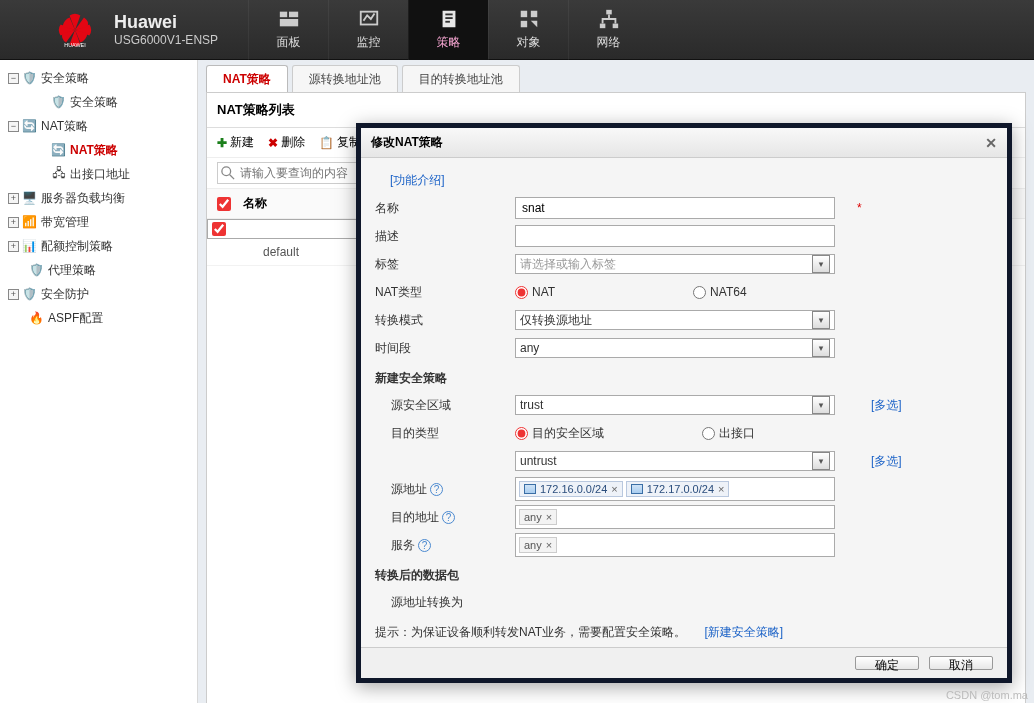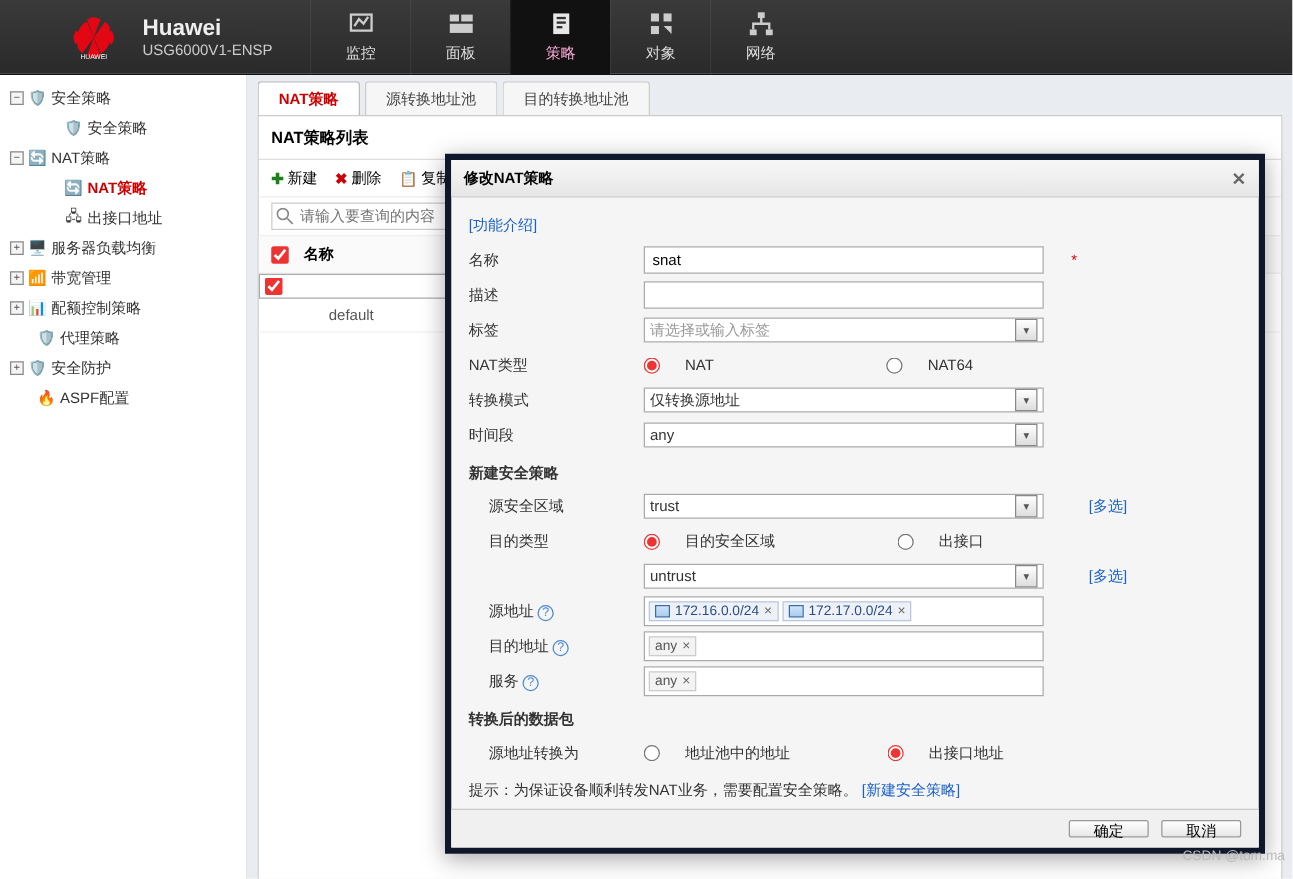--- a/index.html
+++ b/index.html
@@ -56,31 +56,31 @@
 .dialog-ft { border-top:1px solid #ccc; padding:8px 14px; display:flex; justify-content:flex-end; gap:10px; background:#f0f0f0;}
 .btn { min-width:64px; height:14px; border:1px solid #999; background:linear-gradient(#fff,#e7e7e7); font-size:12px; cursor:pointer; border-radius:2px;}
 .form-row{display:flex; align-items:center; min-height:28px;}
 .form-label{width:140px; color:#333;}
 .form-label.sub{padding-left:16px;}
 .form-ctrl{flex:1; display:flex; align-items:center; gap:18px;}
 .txt-in{width:320px;height:22px;border:1px solid #aaa;padding:0 6px;font-size:12px;}
 .sel{width:320px;height:20px;border:1px solid #aaa;background:#fff;font-size:12px;padding:0 4px;position:relative;display:flex;align-items:center;justify-content:space-between;}
 .sel-arrow{border:1px solid #888;width:18px;height:18px;display:flex;align-items:center;justify-content:center;font-size:9px;color:#555;background:linear-gradient(#fff,#ddd);}
 .req{color:#d00;margin-left:4px;}
-.link{color:#1b62c7;cursor:pointer;}
+.link{color:#1b62c7;cursor:pointer;margin-left:15px;}
 .section-title{font-weight:bold;margin:8px 0 4px 0;}
-.radio{display:flex;align-items:center;gap:20px;}
+.radio{display:flex;align-items:center;gap:4px;}
 .radio input{accent-color:#e33;}
 .tag-box{width:320px;min-height:24px;border:1px solid #aaa;background:#fff;padding:2px 3px;display:flex;flex-wrap:wrap;gap:3px;align-items:center;}
 .tag{background:#eef2f8;border:1px solid #b9c8de;padding:1px 4px;font-size:11px;display:flex;align-items:center;gap:4px;color:#2a4d7c;}
 .tag .x{color:#666;cursor:pointer;}
 .help-ic{display:inline-block;width:13px;height:13px;border:1px solid #4b89d0;border-radius:50%;color:#4b89d0;font-size:10px;line-height:11px;text-align:center;margin-left:3px;}
 .hint{margin-top:8px;}
 .more-link{margin-left:18px;}
-.watermark{position:absolute;right:6px;bottom:12px;font-size:11px;color:#bbb;}
+.watermark{position:absolute;right:6px;bottom:2px;font-size:11px;color:#bbb;}
 .comp-ic{width:12px;height:10px;border:1px solid #3a6ea5;background:linear-gradient(#cfe3f7,#a9cdef);}
 </style>
 </head>
 <body>
 
 <div class="topbar">
   <div class="logo-box">
     <svg viewBox="0 0 40 40" width="36" height="36">
         <g fill="#e30613">
           <path d="M20 20 L14 4 Q20 0 26 4 Z"></path>
@@ -94,33 +94,33 @@
         </g>
         <text x="20" y="39" font-size="6" fill="#fff" text-anchor="middle">HUAWEI</text>
       </svg>
   </div>
   <div class="brand">
     <div class="brand-name">Huawei</div>
     <div class="brand-model">USG6000V1-ENSP</div>
   </div>
   <div class="nav">
     <div class="nav-item">
-        <span class="nav-ic"><svg viewBox="0 0 24 24" fill="none" stroke="#ddd" stroke-width="2">
-            <rect x="3" y="4" width="18" height="14"></rect>
-            <polyline points="6,14 10,8 14,12 18,6"></polyline>
-          </svg></span>
-        <span>监控</span>
-      </div>
-    <div class="nav-item">
         <span class="nav-ic"><svg viewBox="0 0 24 24" fill="#ddd">
             <rect x="2" y="4" width="8" height="6"></rect>
             <rect x="12" y="4" width="10" height="6"></rect>
             <rect x="2" y="12" width="20" height="8"></rect>
           </svg></span>
         <span>面板</span>
+      </div>
+    <div class="nav-item">
+        <span class="nav-ic"><svg viewBox="0 0 24 24" fill="none" stroke="#ddd" stroke-width="2">
+            <rect x="3" y="4" width="18" height="14"></rect>
+            <polyline points="6,14 10,8 14,12 18,6"></polyline>
+          </svg></span>
+        <span>监控</span>
       </div>
     <div class="nav-item active">
         <span class="nav-ic"><svg viewBox="0 0 24 24" fill="#fff">
             <rect x="5" y="3" width="14" height="18"></rect>
             <rect x="8" y="6" width="8" height="2" fill="#333"></rect>
             <rect x="8" y="10" width="8" height="2" fill="#333"></rect>
             <rect x="8" y="14" width="5" height="2" fill="#333"></rect>
           </svg></span>
         <span>策略</span>
       </div>
@@ -378,30 +378,20 @@
               <span>any</span>
               <span class="x">×</span>
             </span>
       </div>
         </div>
     </div>
 
     <div class="section-title">转换后的数据包</div>
     <div class="form-row">
       <div class="form-label sub">源地址转换为</div>
-      <div class="form-ctrl">
-        <label class="radio">
-            <input type="radio" style="">
-            <span>地址池中的地址</span>
-          </label>
-        <label class="radio" style="margin-left:60px;">
-            <input type="radio" checked="" style="">
-            <span>出接口地址</span>
-          </label>
-      </div>
     </div>
     <div class="hint">
       <span>提示：为保证设备顺利转发NAT业务，需要配置安全策略。</span>
       <span class="link">[新建安全策略]</span>
     </div>
   </div>
   <div class="dialog-ft">
     <button class="btn">确定</button>
     <button class="btn">取消</button>
   </div>

